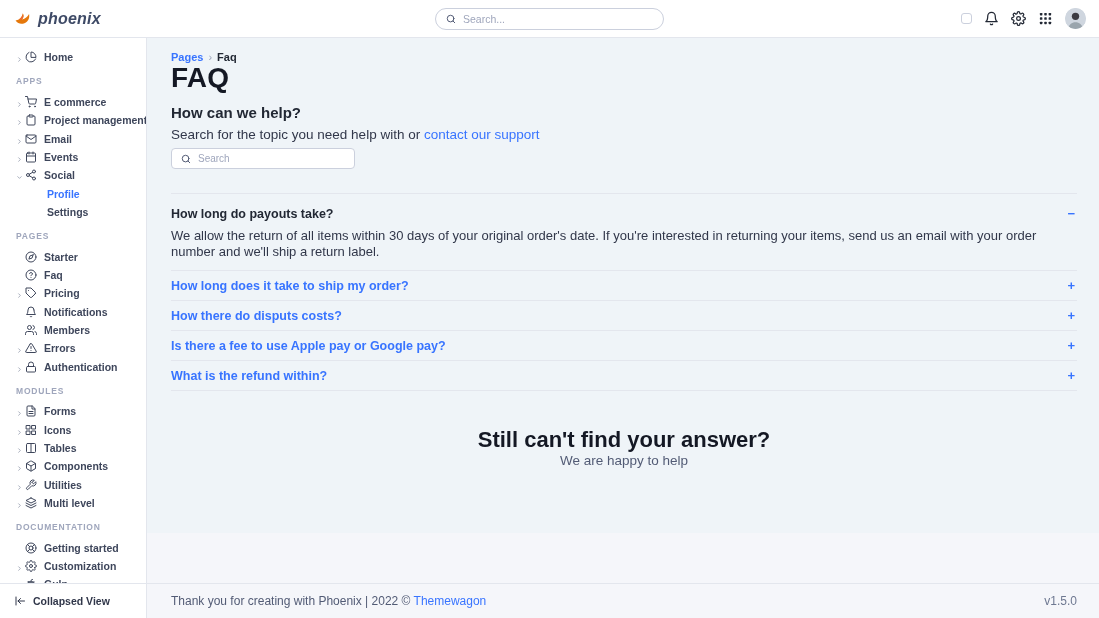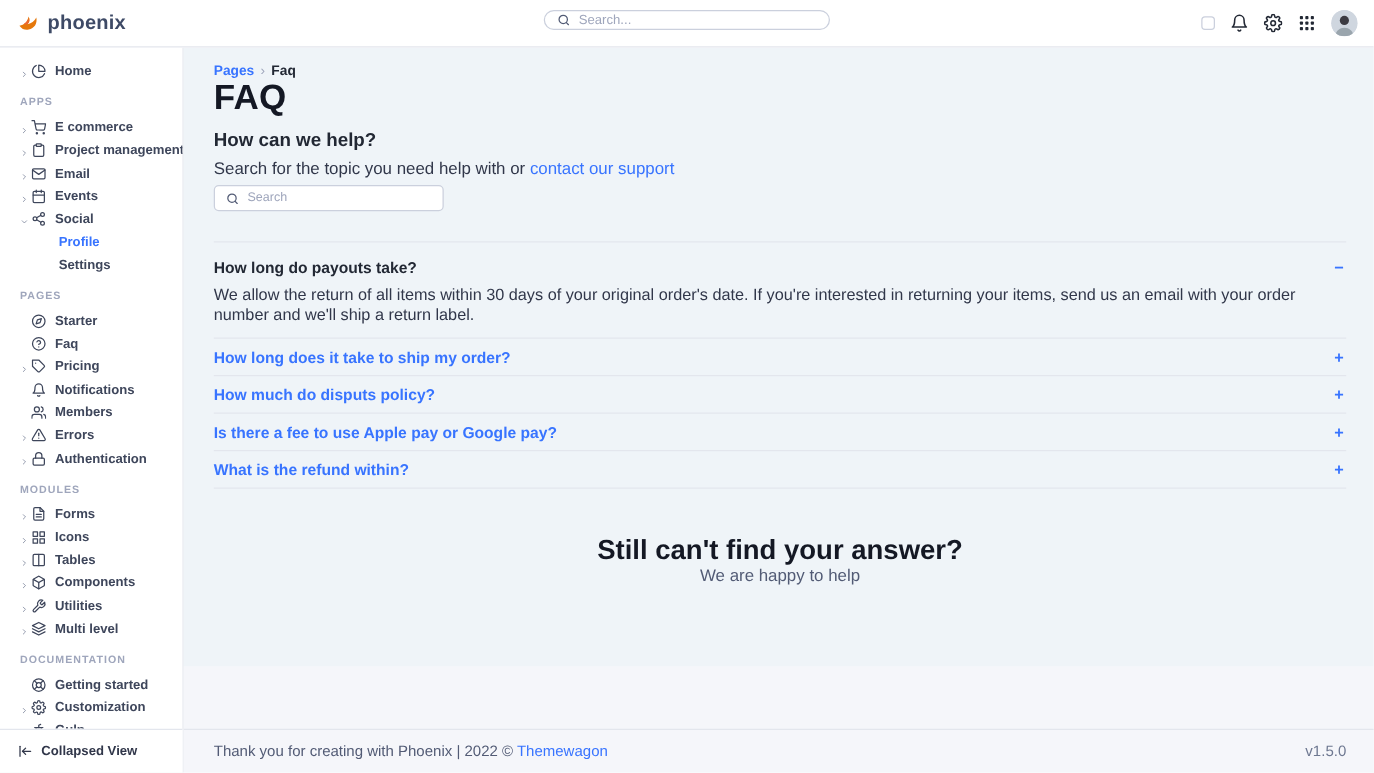--- a/index.html
+++ b/index.html
@@ -3,22 +3,22 @@
 <meta charset="utf-8">
 <style>
   * { margin:0; padding:0; box-sizing:border-box; }
   html,body { width:1099px; height:618px; }
   body { font-family:"Liberation Sans", sans-serif; background:#fff; color:#31374a; overflow:hidden; }
   .app { width:1099px; height:618px; display:flex; flex-direction:column; background:#fff; }
 
   
   .topbar { height:38px; background:#fff; border-bottom:1px solid #e3e6ed; display:flex; align-items:center; padding:0 13px; position:relative; flex:0 0 38px; }
   .brand { display:flex; align-items:center; gap:6px; cursor:pointer; }
-  .brand-name { font-size:16px; font-weight:700; color:#3e4a66; letter-spacing:.2px; }
-  .topbar-search { position:absolute; left:435px; top:8px; width:229px; height:16px; border:1px solid #cbd0dd; border-radius:12px; display:flex; align-items:center; padding:0 10px; gap:7px; background:#fff; }
+  .brand-name { font-size:16px; font-weight:700; color:#3e4a66; letter-spacing:.2px;font-style:italic; }
+  .topbar-search { position:absolute; left:435px; top:8px; width:229px; height:22px; border:1px solid #cbd0dd; border-radius:12px; display:flex; align-items:center; padding:0 10px; gap:7px; background:#fff; }
   .topbar-search svg { width:10px; height:10px; color:#525b75; flex:0 0 auto; }
   .topbar-search input { border:none; outline:none; font-size:10.5px; color:#31374a; width:100%; font-family:"Liberation Sans", sans-serif; background:transparent; }
   .topbar-search input::placeholder { color:#9fa6bc; }
   .topbar-actions { margin-left:auto; display:flex; align-items:center; gap:12px; }
   .theme-toggle { width:11px; height:11px; border:1px solid #cbd0dd; border-radius:3px; background:#fff; cursor:pointer; }
   .tb-ic { width:15px; height:15px; color:#222834; cursor:pointer; display:flex; }
   .tb-ic svg { width:15px; height:15px; }
   .avatar { width:21px; height:21px; border-radius:50%; overflow:hidden; background:#cfd6df; cursor:pointer; flex:0 0 auto; }
   .avatar svg { width:21px; height:21px; display:block; }
 
@@ -531,21 +531,21 @@
                 <span class="faq-q">How long do payouts take?</span>
                 <span class="faq-toggle">−</span>
               </div>
               <div class="faq-answer">We allow the return of all items within 30 days of your original order's date. If you're interested in returning your items, send us an email with your order number and we'll ship a return label.</div>
             </div>
             <div class="faq-item collapsed">
               <span class="faq-q">How long does it take to ship my order?</span>
               <span class="faq-toggle">+</span>
             </div>
             <div class="faq-item collapsed">
-              <span class="faq-q">How much do disputs policy?</span>
+              <span class="faq-q">How there do disputs costs?</span>
               <span class="faq-toggle">+</span>
             </div>
             <div class="faq-item collapsed">
               <span class="faq-q">Is there a fee to use Apple pay or Google pay?</span>
               <span class="faq-toggle">+</span>
             </div>
             <div class="faq-item collapsed">
               <span class="faq-q">What is the refund within?</span>
               <span class="faq-toggle">+</span>
             </div>

